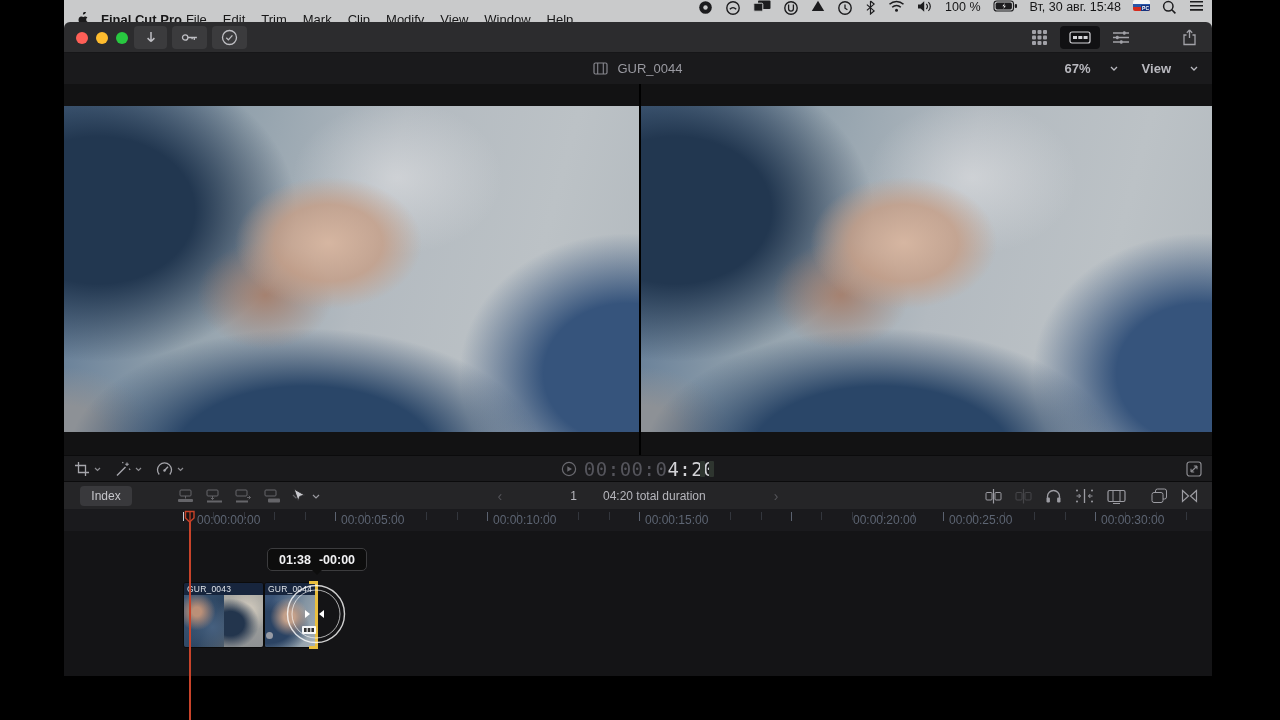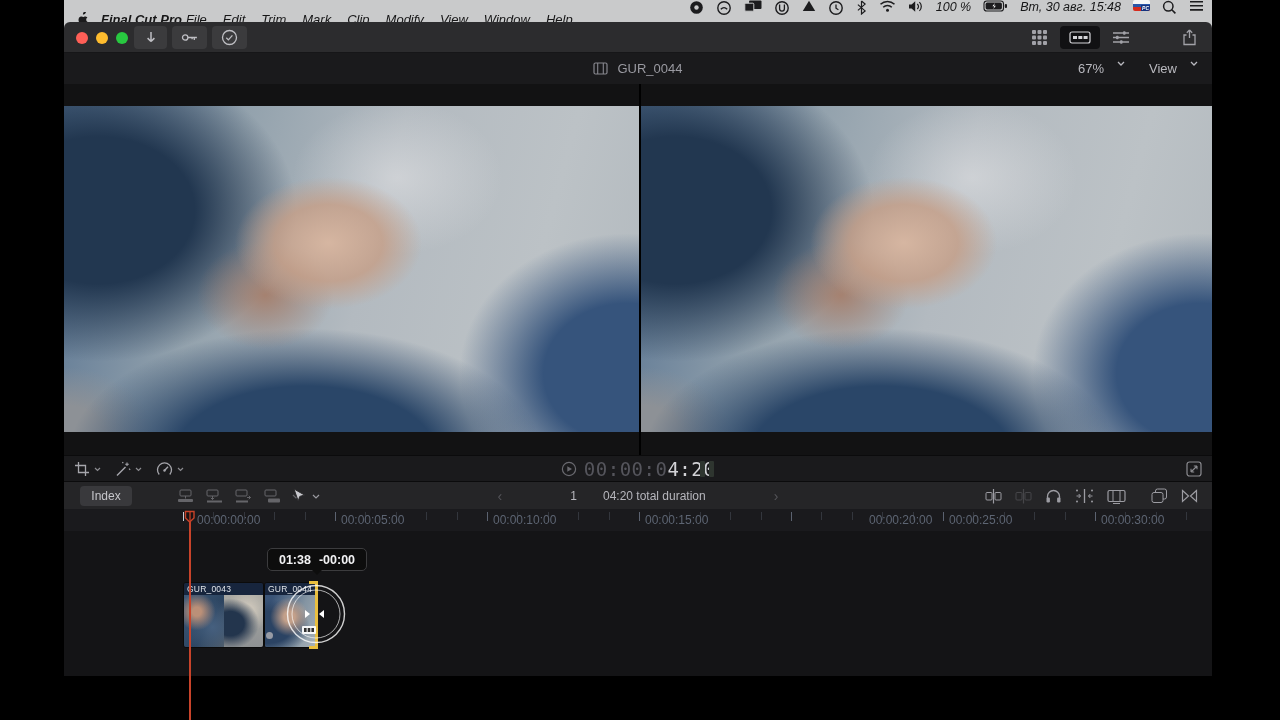--- a/index.html
+++ b/index.html
@@ -5,21 +5,21 @@
   * { margin:0; padding:0; box-sizing:border-box; }
   html,body { width:1280px; height:720px; background:#000; overflow:hidden;
               font-family:"Liberation Sans", sans-serif; }
   .abs { position:absolute; }
   #stage { position:relative; width:1280px; height:720px; background:#000; }
   #screen { position:absolute; left:64px; top:0; width:1148px; height:676px; }
 
   
   .menubar { position:absolute; left:0; top:0; width:1148px; height:38px;
              background:#c9cacb; display:flex; align-items:center; padding:5px 12px;
-             font-size:13px; color:#161617;font-style:italic; }
+             font-size:13px; color:#161617; }
   .menubar .menus { display:flex; align-items:center; gap:16px; }
   .menubar .appname { font-weight:700; margin:0 4px 0 12px; }
   .menubar .m { cursor:default; }
   .mb-right { position:absolute; right:8px; top:0; height:21px; display:flex;
               align-items:flex-start; gap:12px; font-size:12.5px; color:#161617; }
   .mb-right svg { display:block; }
   .flag { position:relative; width:17px; height:11px; border-radius:2px; overflow:hidden;
           background:linear-gradient(#f6f6f6 33%, #2a56a8 33% 66%, #d52b1e 66%); }
   .flag .pc { position:absolute; right:0; bottom:0; background:#16337f; color:#fff;
               font-size:5px; line-height:6px; padding:0 1px; font-weight:700; }
@@ -34,21 +34,21 @@
   .tbtn.plain { background:transparent; }
   .tbtn.active { background:#111113; }
 
   
   .vtitle { position:absolute; left:0; top:53px; width:1148px; height:31px;
             background:#1a1a1c; color:#9a9aa1; font-size:13px; }
   .vtitle .center { position:absolute; left:0; right:0; top:0; height:31px;
             display:flex; align-items:center; justify-content:center; gap:9px; }
   .vtitle .right { position:absolute; right:14px; top:0; height:31px; display:flex;
             align-items:center; gap:24px; color:#b9b9bf; }
-  .dd { display:flex; align-items:flex-start; gap:13px; cursor:default; }
+  .dd { display:flex; align-items:center; gap:19px; cursor:default;font-weight:bold; }
   .viewer { position:absolute; left:0; top:84px; width:1148px; height:371px; background:#121213; }
   .frame { position:absolute; top:22px; height:326px;
      background:
        radial-gradient(ellipse 120px 85px at 46% 42%, rgba(216,182,160,.95), rgba(198,158,134,.8) 45%, rgba(184,142,118,0) 78%),
        radial-gradient(ellipse 95px 75px at 35% 58%, rgba(166,122,100,.85), rgba(166,122,100,0) 72%),
        radial-gradient(ellipse 150px 110px at 58% 22%, rgba(228,228,230,.55), rgba(228,228,230,0) 70%),
        radial-gradient(ellipse 275px 210px at 6% 32%, #223750 35%, rgba(34,55,80,0) 72%),
        radial-gradient(ellipse 330px 180px at 42% 108%, #2a4668 40%, rgba(42,70,104,0) 72%),
        radial-gradient(ellipse 240px 200px at 98% 82%, #36547c 35%, rgba(54,84,124,0) 70%),
        radial-gradient(ellipse 140px 110px at 0% 102%, #8d9196 30%, rgba(141,145,150,0) 65%),
@@ -446,21 +446,21 @@
       <i class="tick" style="left:271px;"></i>
       <i class="tick" style="left:423px;"></i>
       <i class="tick" style="left:575px;"></i>
       <i class="tick" style="left:727px;"></i>
       <i class="tick" style="left:879px;"></i>
       <i class="tick" style="left:1031px;"></i>
       <span class="rlabel" style="left:133px;">00:00:00:00</span>
       <span class="rlabel" style="left:277px;">00:00:05:00</span>
       <span class="rlabel" style="left:429px;text-align:center;">00:00:10:00</span>
       <span class="rlabel" style="left:581px;">00:00:15:00</span>
-      <span class="rlabel" style="left:773px;padding-left:32px;">00:00:20:00</span>
+      <span class="rlabel" style="left:757px;padding-left:32px;">00:00:20:00</span>
       <span class="rlabel" style="left:885px;">00:00:25:00</span>
       <span class="rlabel" style="left:1037px;">00:00:30:00</span>
     </div>
 
     <div class="tracks"></div>
   </div>
 
   <div class="clip" style="left:183px;width:81px;">
     <div class="thumbs">
         <div class="th th1"></div>

